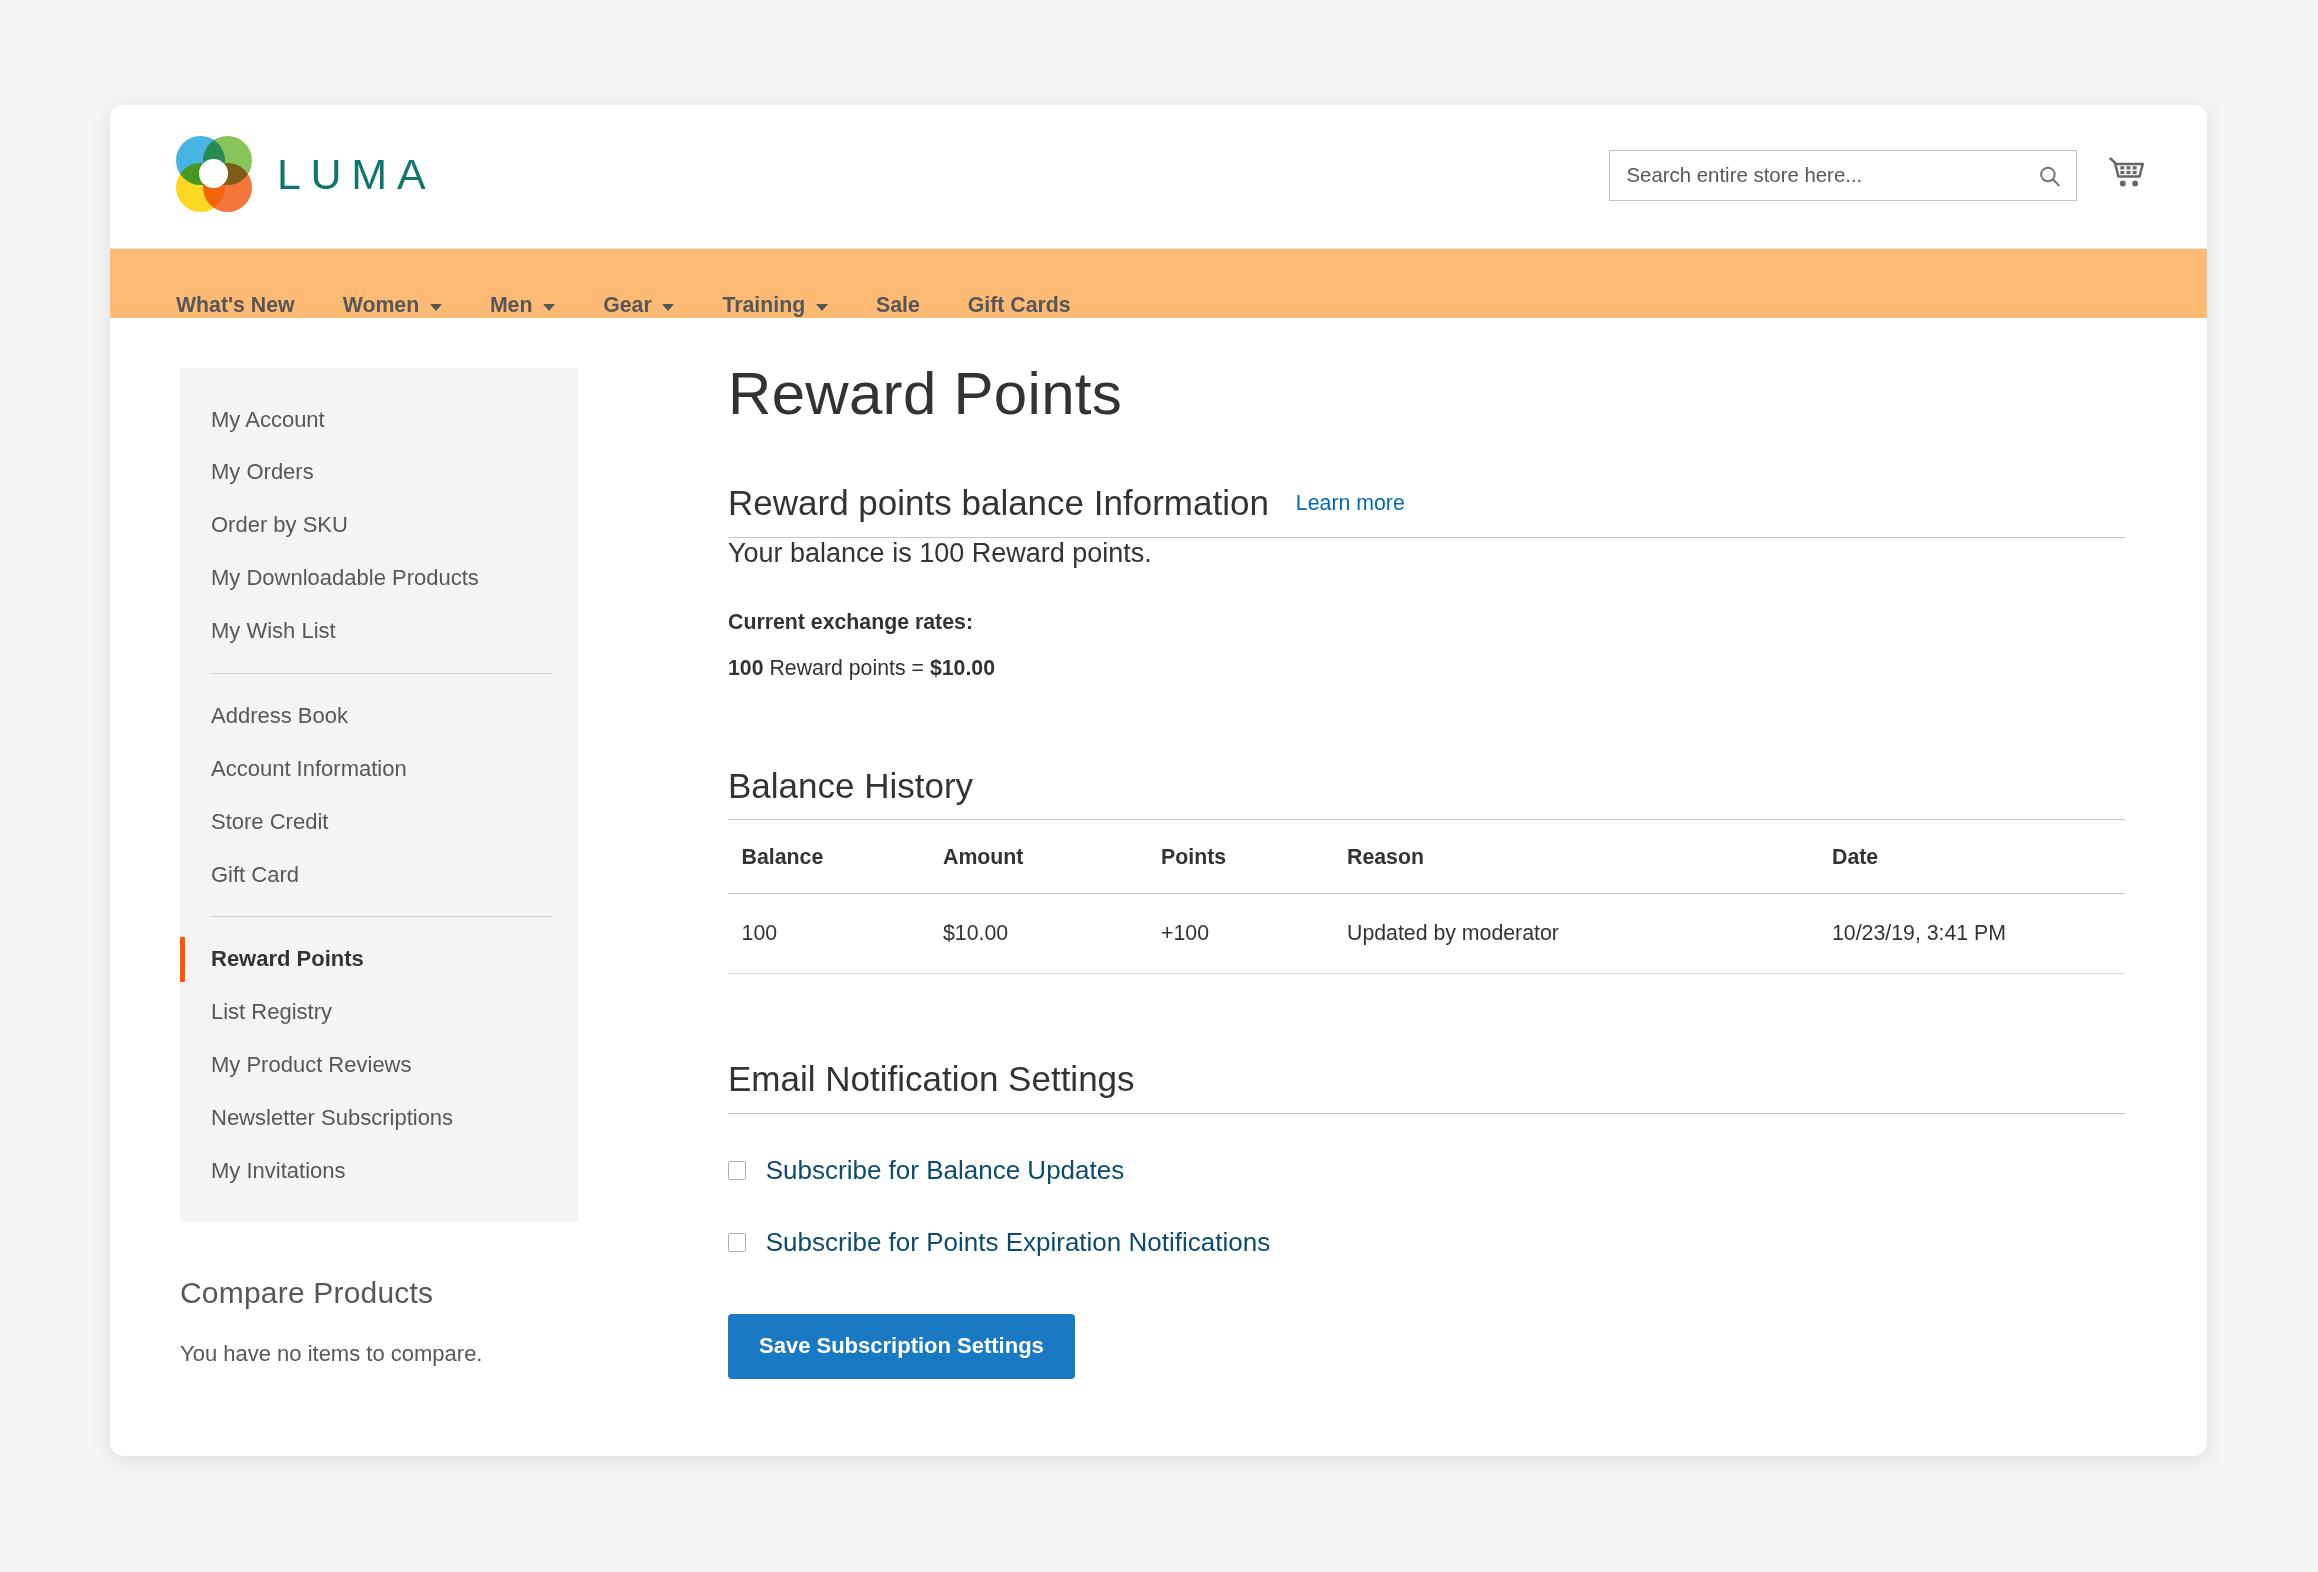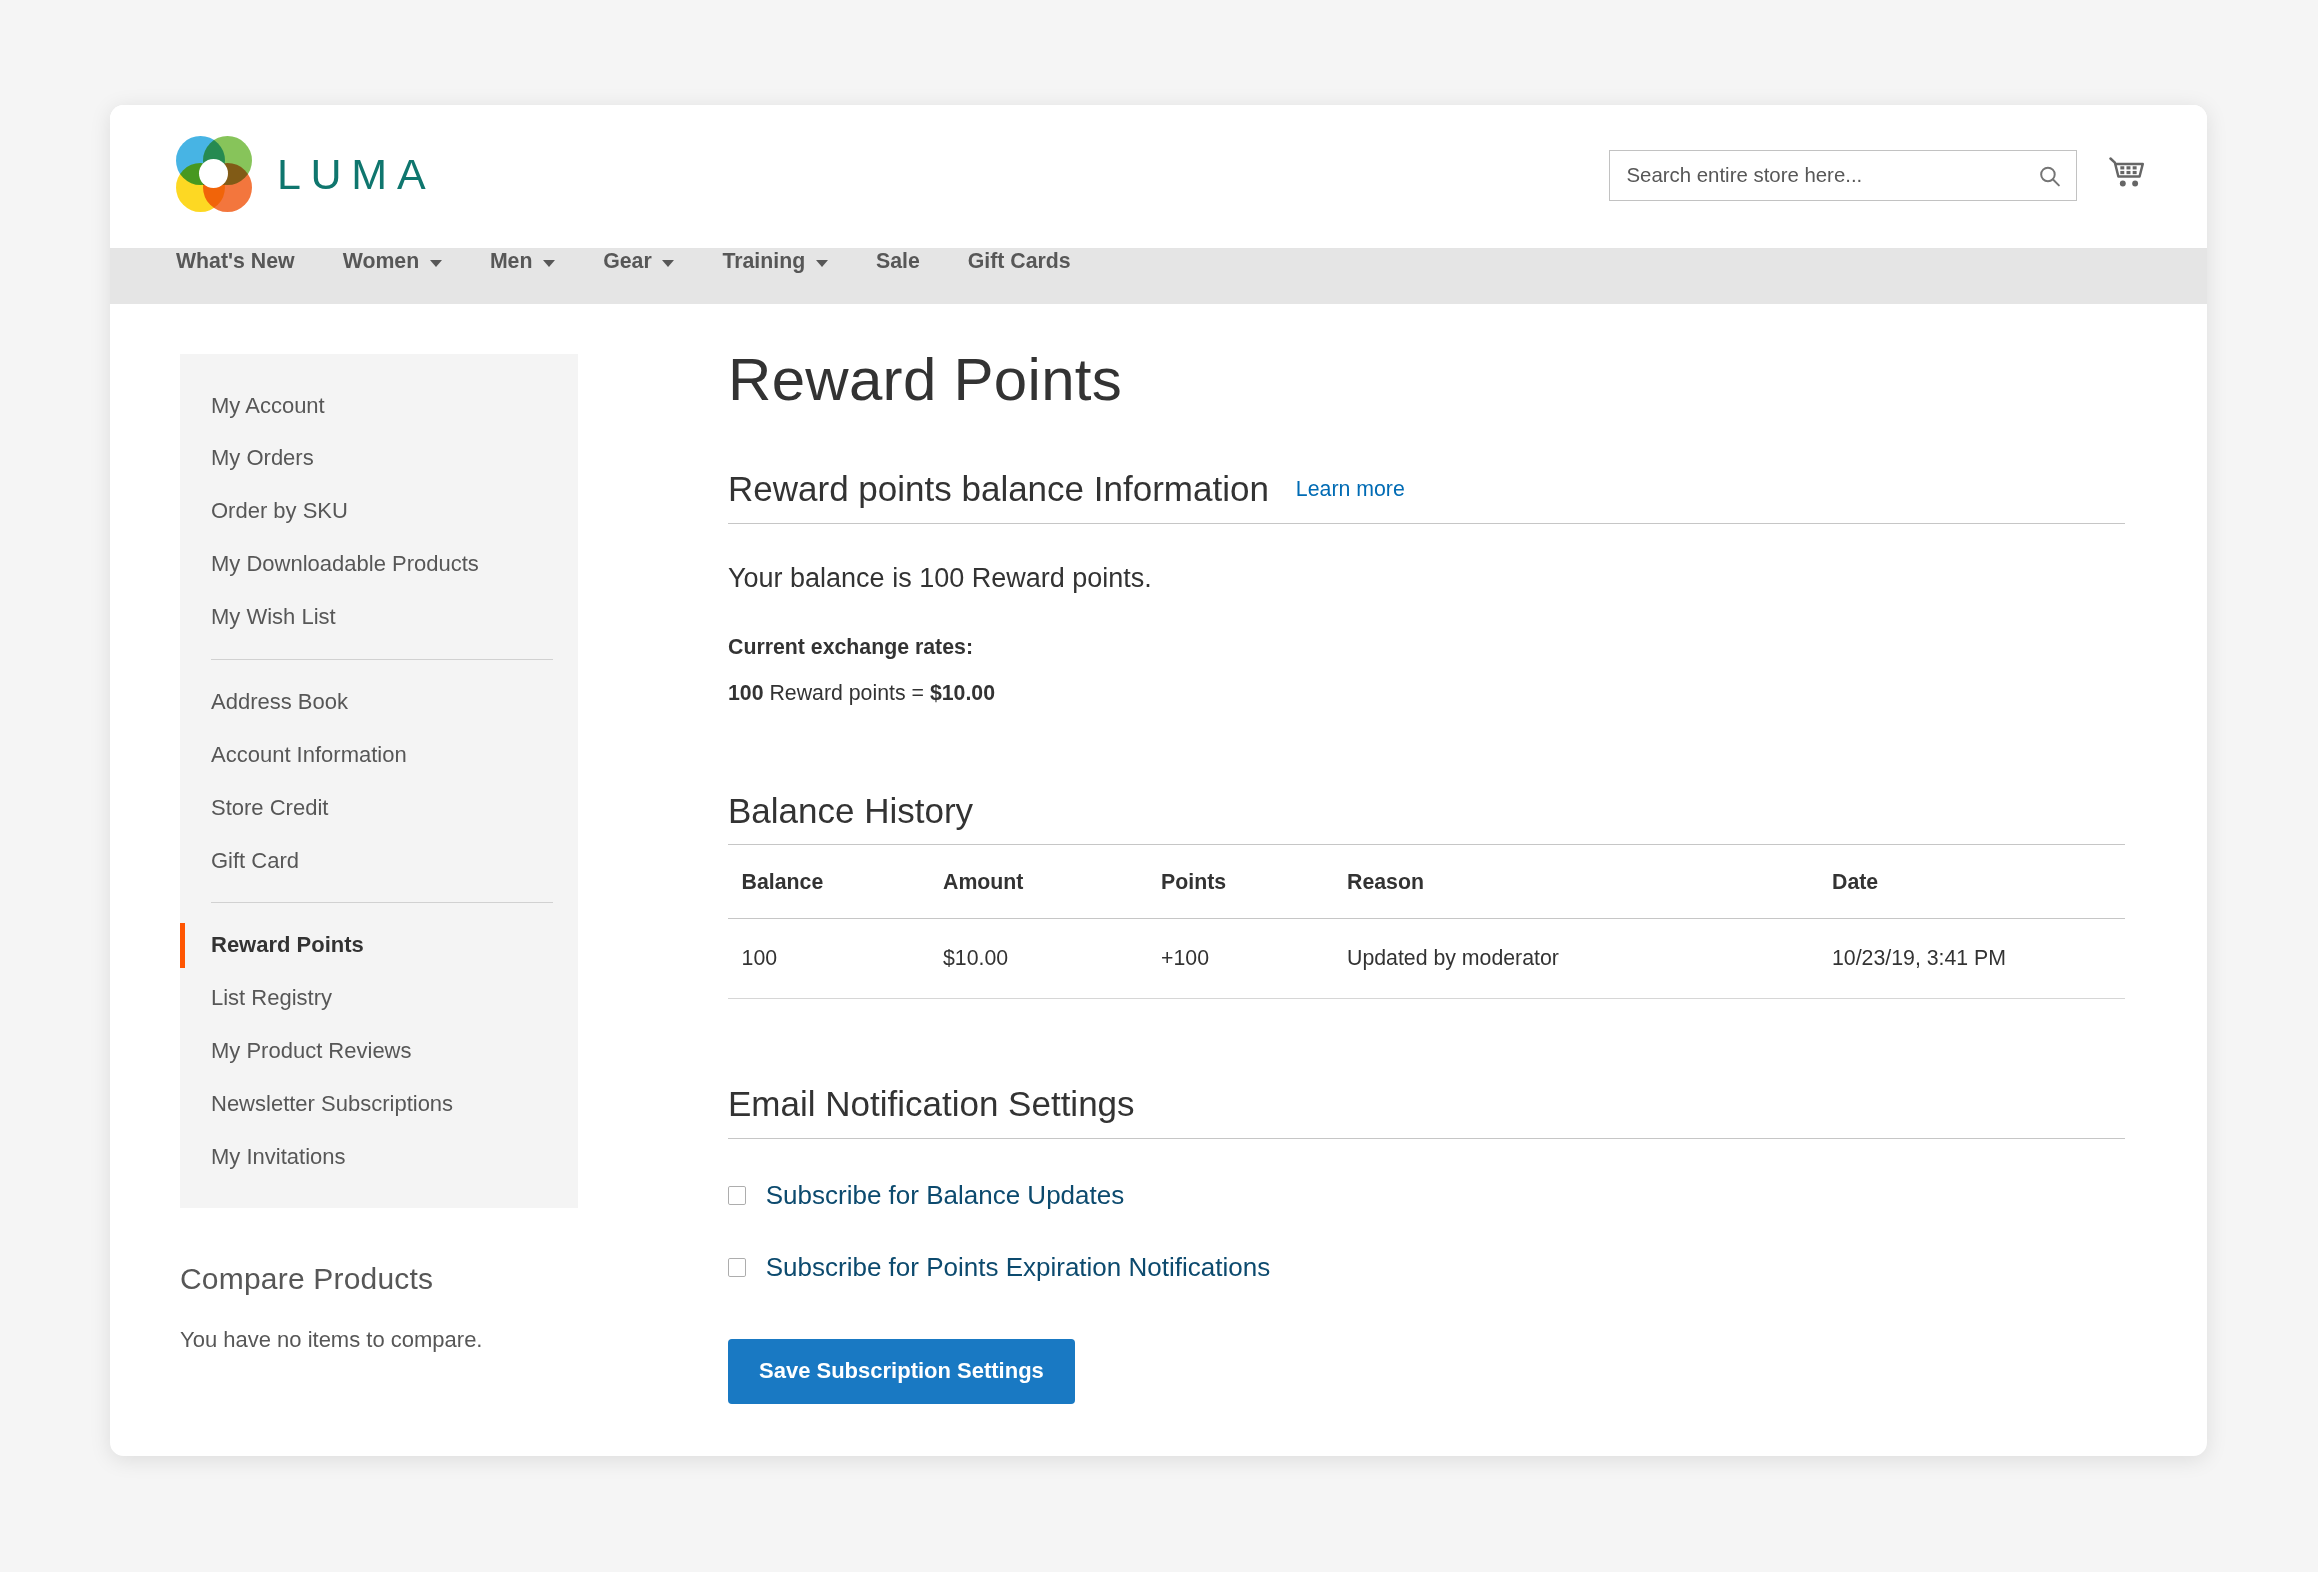--- a/index.html
+++ b/index.html
@@ -103,25 +103,25 @@
     top: 50%;
     transform: translateY(-50%);
     width: 25px; height: 25px;
     color: #757575;
     display: flex; align-items: center; justify-content: center;
   }
   .cart-icon { width: 41px; height: 37px; color: #666666; display: block; }
 
   
   .nav {
-    height: 56px;
-    background: #e5e5e5;
+    height: 70px;
+    background: #fdba74;
     border-top: 1px solid #e4e4e4;
     display: flex;
-    align-items: flex-start;
+    align-items: flex-end;
     padding-left: 66px;
   }
   .nav-item {
     display: flex;
     align-items: center;
     gap: 10.7px;
     margin-right: 48px;
     font-size: 21.3px;
     font-weight: bold;
     color: #575757;
@@ -226,21 +226,20 @@
     color: #333333;
   }
   .learn-more {
     font-size: 21.3px;
     color: #006bb4;
     text-decoration: none;
     cursor: pointer;
   }
 
   .balance-line {
-    margin-top: 39px;
     font-size: 27px;
     color: #333333;
   }
   .rates-title {
     margin-top: 41px;
     font-size: 21.3px;
     font-weight: bold;
     color: #333333;
   }
   .rates-line {

